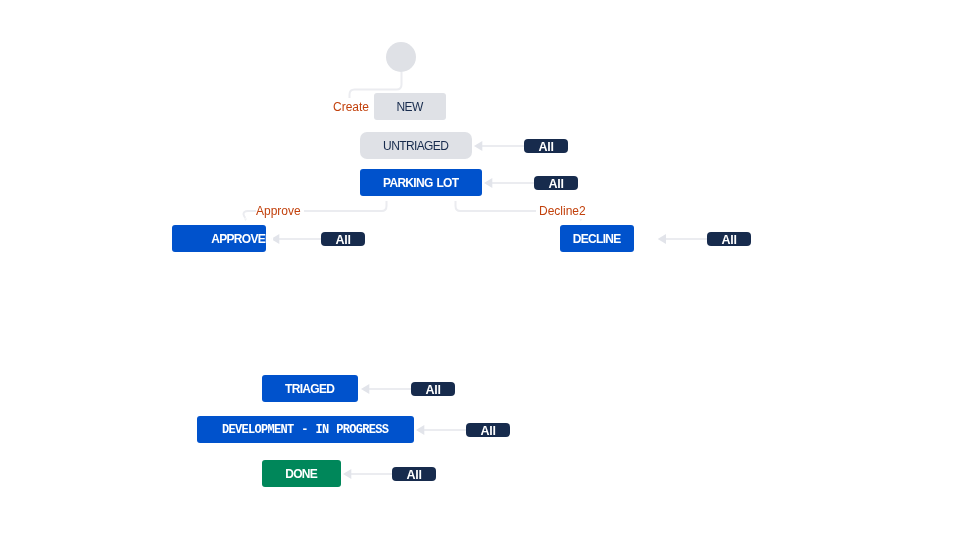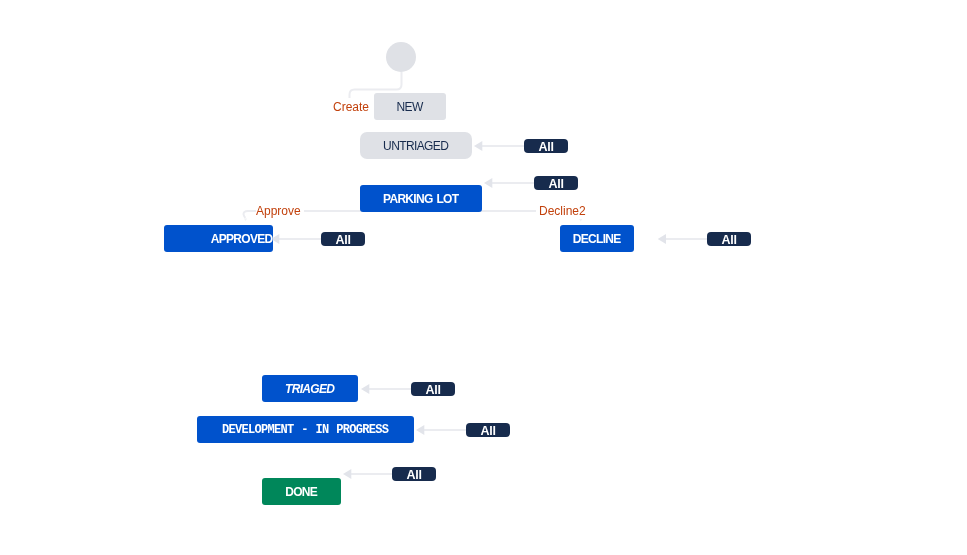--- a/index.html
+++ b/index.html
@@ -89,36 +89,36 @@
   </svg>
 
   <div class="start-node" style="left:385.7px;top:42px;width:30px;height:30px;"></div>
 
   <div class="node grey" style="left:374px;top:93px;width:72px;height:27px;">
     <span class="node-label">NEW</span>
   </div>
   <div class="node grey" style="left:360px;top:132px;width:112px;height:27px;border-radius:7px;">
     <span class="node-label">UNTRIAGED</span>
   </div>
-  <div class="node blue" style="left:360px;top:169px;width:122px;height:27px;margin-top:16px;">
+  <div class="node blue" style="left:360px;top:169px;width:122px;height:27px;">
     <span class="node-label">PARKING LOT</span>
   </div>
-  <div class="node blue" style="left:164px;top:225px;width:109px;height:27px;padding-left:47px;">
+  <div class="node blue" style="left:172px;top:225px;width:94px;height:27px;padding-left:47px;">
     <span class="node-label">APPROVED</span>
   </div>
   <div class="node blue" style="left:560px;top:225px;width:74px;height:27px;">
     <span class="node-label">DECLINE</span>
   </div>
-  <div class="node blue" style="left:262px;top:375px;width:96px;height:27px;font-style:italic;">
+  <div class="node blue" style="left:262px;top:375px;width:96px;height:27px;">
     <span class="node-label">TRIAGED</span>
   </div>
   <div class="node blue" style="left:197px;top:416px;width:217px;height:27px;font-family:Liberation Mono, monospace;">
     <span class="node-label">DEVELOPMENT - IN PROGRESS</span>
   </div>
-  <div class="node green" style="left:262px;top:460px;width:79px;height:27px;margin-top:18px;">
+  <div class="node green" style="left:262px;top:460px;width:79px;height:27px;">
     <span class="node-label">DONE</span>
   </div>
 
   <div class="edge-label" style="left:333px;top:100px;">Create</div>
   <div class="edge-label" style="left:256px;top:204px;">Approve</div>
   <div class="edge-label" style="left:539px;top:204px;">Decline2</div>
 
   <div class="badge" style="left:524px;top:139px;">
     <span class="badge-label">All</span>
   </div>

